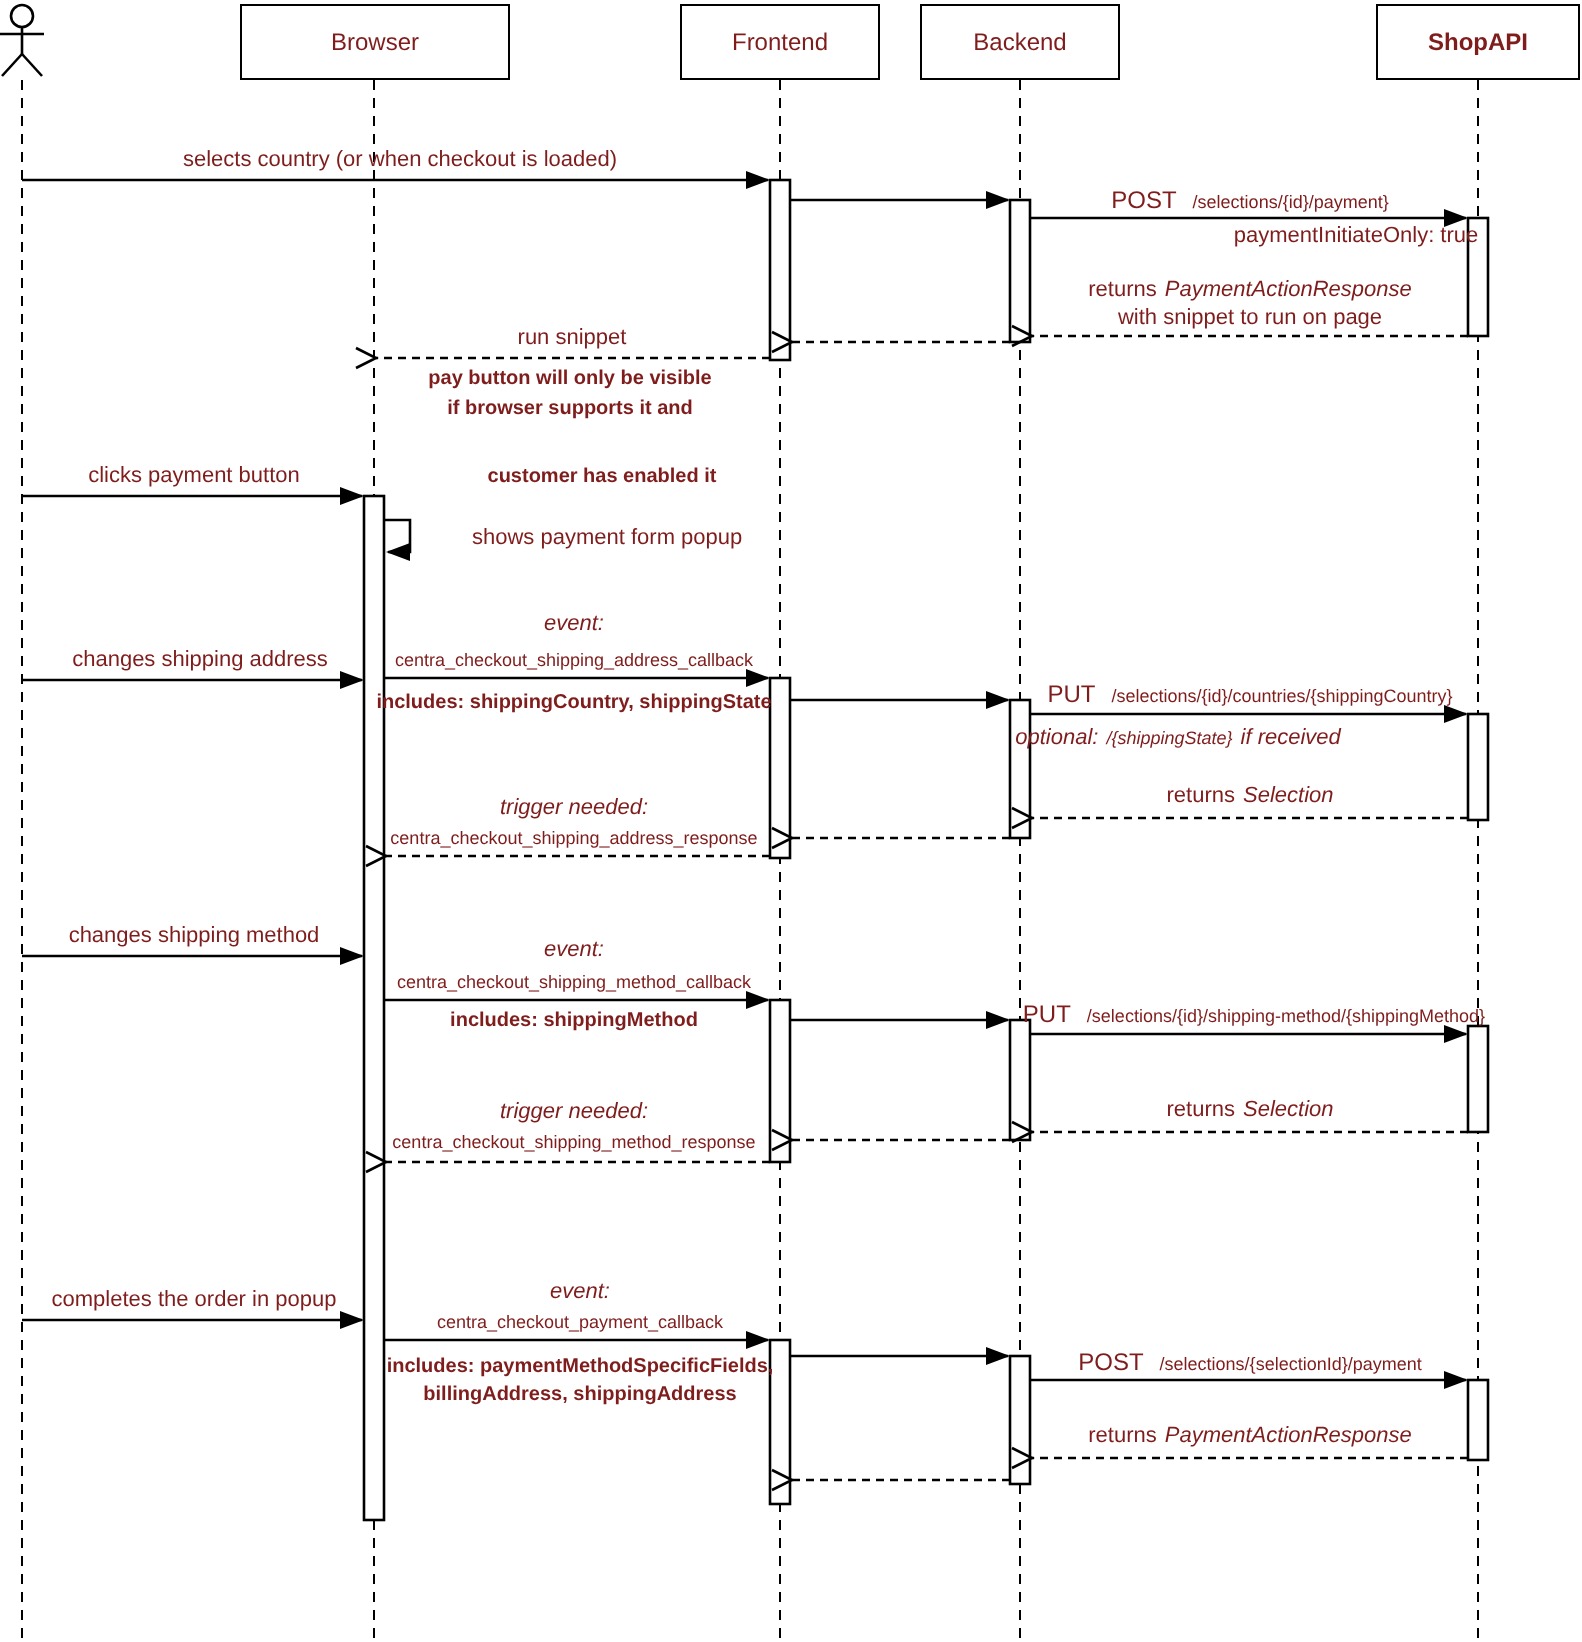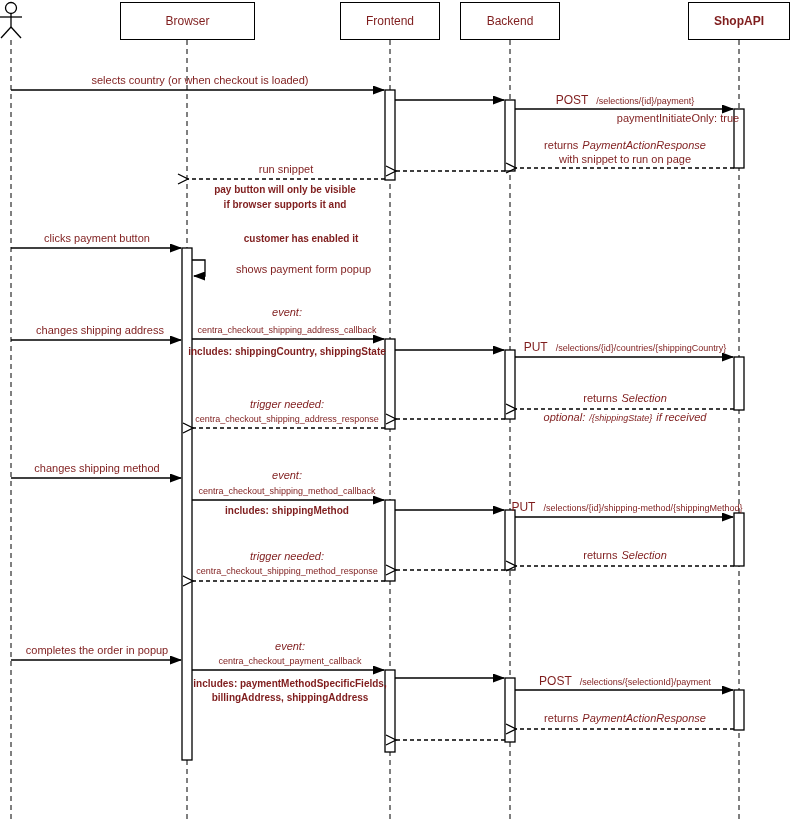--- a/index.html
+++ b/index.html
@@ -129,21 +129,21 @@
 
   <div class="lbl" style="left:97px;top:232px;">clicks payment button</div>
   <div class="lbl la" style="left:209px;top:263px;margin-left:27px;">shows payment form popup</div>
 
   <div class="lbl" style="left:100px;top:324px;">changes shipping address</div>
   <div class="lbl it" style="left:287px;top:306px;">event:</div>
   <div class="lbl code" style="left:287px;top:324px;">centra_checkout_shipping_address_callback</div>
   <div class="lbl small" style="left:287px;top:345px;">includes: shippingCountry, shippingState</div>
 
   <div class="lbl" style="left:625px;top:341px;"><span class="verb">PUT</span><span class="path">/selections/{id}/countries/{shippingCountry}</span></div>
-  <div class="lbl" style="left:625px;top:363px;margin-top:48px;"><span class="it">optional:</span><span class="it path gap" style="margin-right:4px;">/{shippingState}</span><span class="it">if received</span></div>
+  <div class="lbl" style="left:589px;top:363px;"><span class="it">optional:</span><span class="it path gap" style="margin-right:4px;">/{shippingState}</span><span class="it">if received</span></div>
 
   <div class="lbl" style="left:625px;top:392px;"><span>returns</span><span class="it gap">Selection</span></div>
 
   <div class="lbl it" style="left:287px;top:398px;">trigger needed:</div>
   <div class="lbl code" style="left:287px;top:413px;">centra_checkout_shipping_address_response</div>
 
   <div class="lbl" style="left:97px;top:462px;">changes shipping method</div>
   <div class="lbl it" style="left:287px;top:469px;">event:</div>
   <div class="lbl code" style="left:287px;top:485px;">centra_checkout_shipping_method_callback</div>
   <div class="lbl small" style="left:287px;top:504px;">includes: shippingMethod</div>

